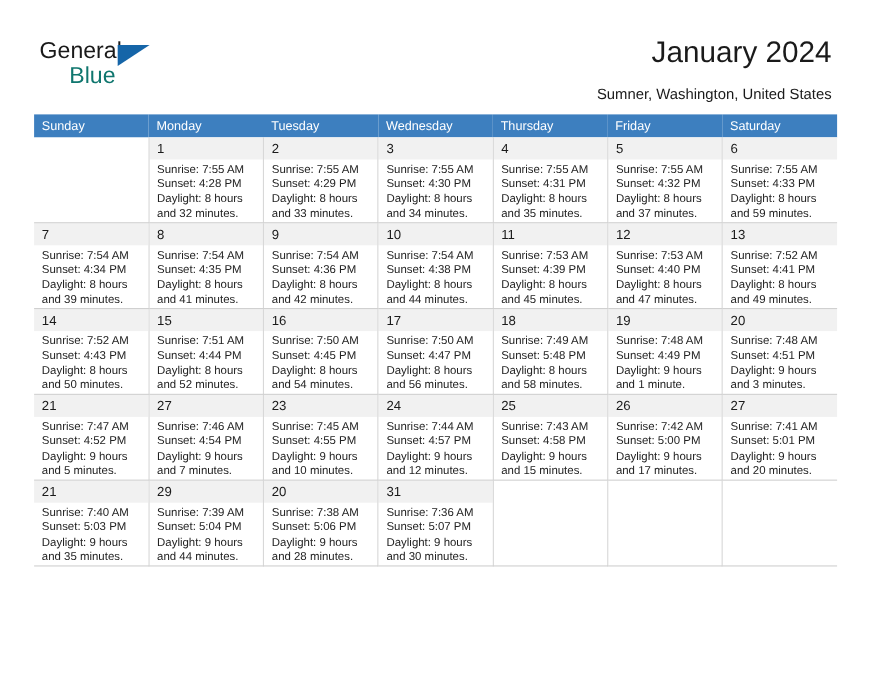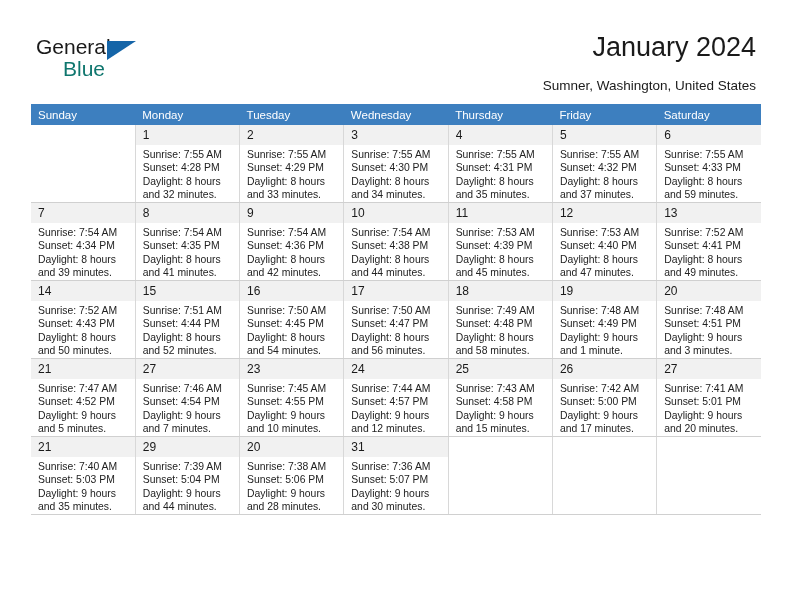--- a/index.html
+++ b/index.html
@@ -319,21 +319,21 @@
               <div>Sunrise: 7:50 AM</div>
               <div>Sunset: 4:47 PM</div>
               <div>Daylight: 8 hours</div>
               <div>and 56 minutes.</div>
             </div>
           </td>
           <td>
             <span class="daynum">18</span>
             <div class="info">
               <div>Sunrise: 7:49 AM</div>
-              <div>Sunset: 4:48 PM</div>
+              <div>Sunset: 5:48 PM</div>
               <div>Daylight: 8 hours</div>
               <div>and 58 minutes.</div>
             </div>
           </td>
           <td>
             <span class="daynum">19</span>
             <div class="info">
               <div>Sunrise: 7:48 AM</div>
               <div>Sunset: 4:49 PM</div>
               <div>Daylight: 9 hours</div>

